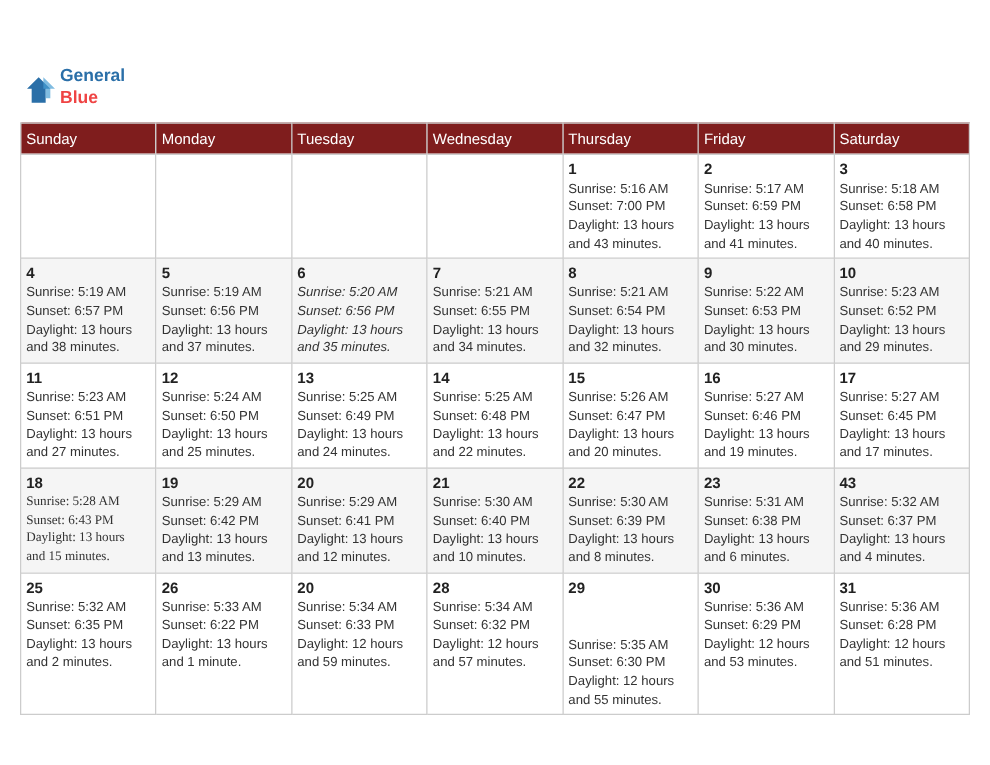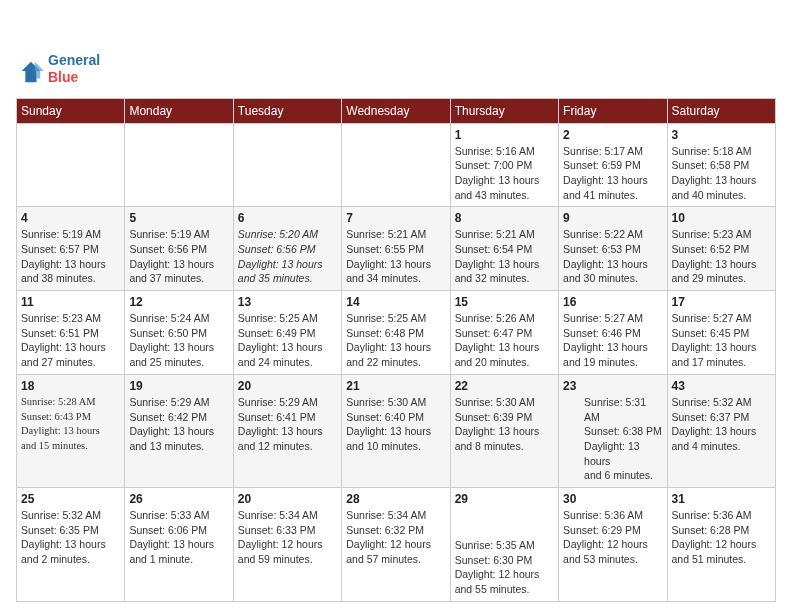--- a/index.html
+++ b/index.html
@@ -280,21 +280,21 @@
         </td>
         <td>
           <div class="day-number">22</div>
           <div class="day-info" style="white-space: pre-line;">Sunrise: 5:30 AM
 Sunset: 6:39 PM
 Daylight: 13 hours
 and 8 minutes.</div>
         </td>
         <td>
           <div class="day-number">23</div>
-          <div class="day-info" style="white-space: pre-line; margin-left: 21px;">Sunrise: 5:31 AM
+          <div class="day-info" style="white-space: pre-line;">Sunrise: 5:31 AM
 Sunset: 6:38 PM
 Daylight: 13 hours
 and 6 minutes.</div>
         </td>
         <td>
           <div class="day-number">43</div>
           <div class="day-info" style="white-space: pre-line;">Sunrise: 5:32 AM
 Sunset: 6:37 PM
 Daylight: 13 hours
 and 4 minutes.</div>
@@ -304,21 +304,21 @@
         <td>
           <div class="day-number">25</div>
           <div class="day-info" style="white-space: pre-line;">Sunrise: 5:32 AM
 Sunset: 6:35 PM
 Daylight: 13 hours
 and 2 minutes.</div>
         </td>
         <td>
           <div class="day-number">26</div>
           <div class="day-info" style="white-space: pre-line;">Sunrise: 5:33 AM
-Sunset: 6:06 PM
+Sunset: 6:22 PM
 Daylight: 13 hours
 and 1 minute.</div>
         </td>
         <td>
           <div class="day-number">20</div>
           <div class="day-info" style="white-space: pre-line;">Sunrise: 5:34 AM
 Sunset: 6:33 PM
 Daylight: 12 hours
 and 59 minutes.</div>
         </td>

